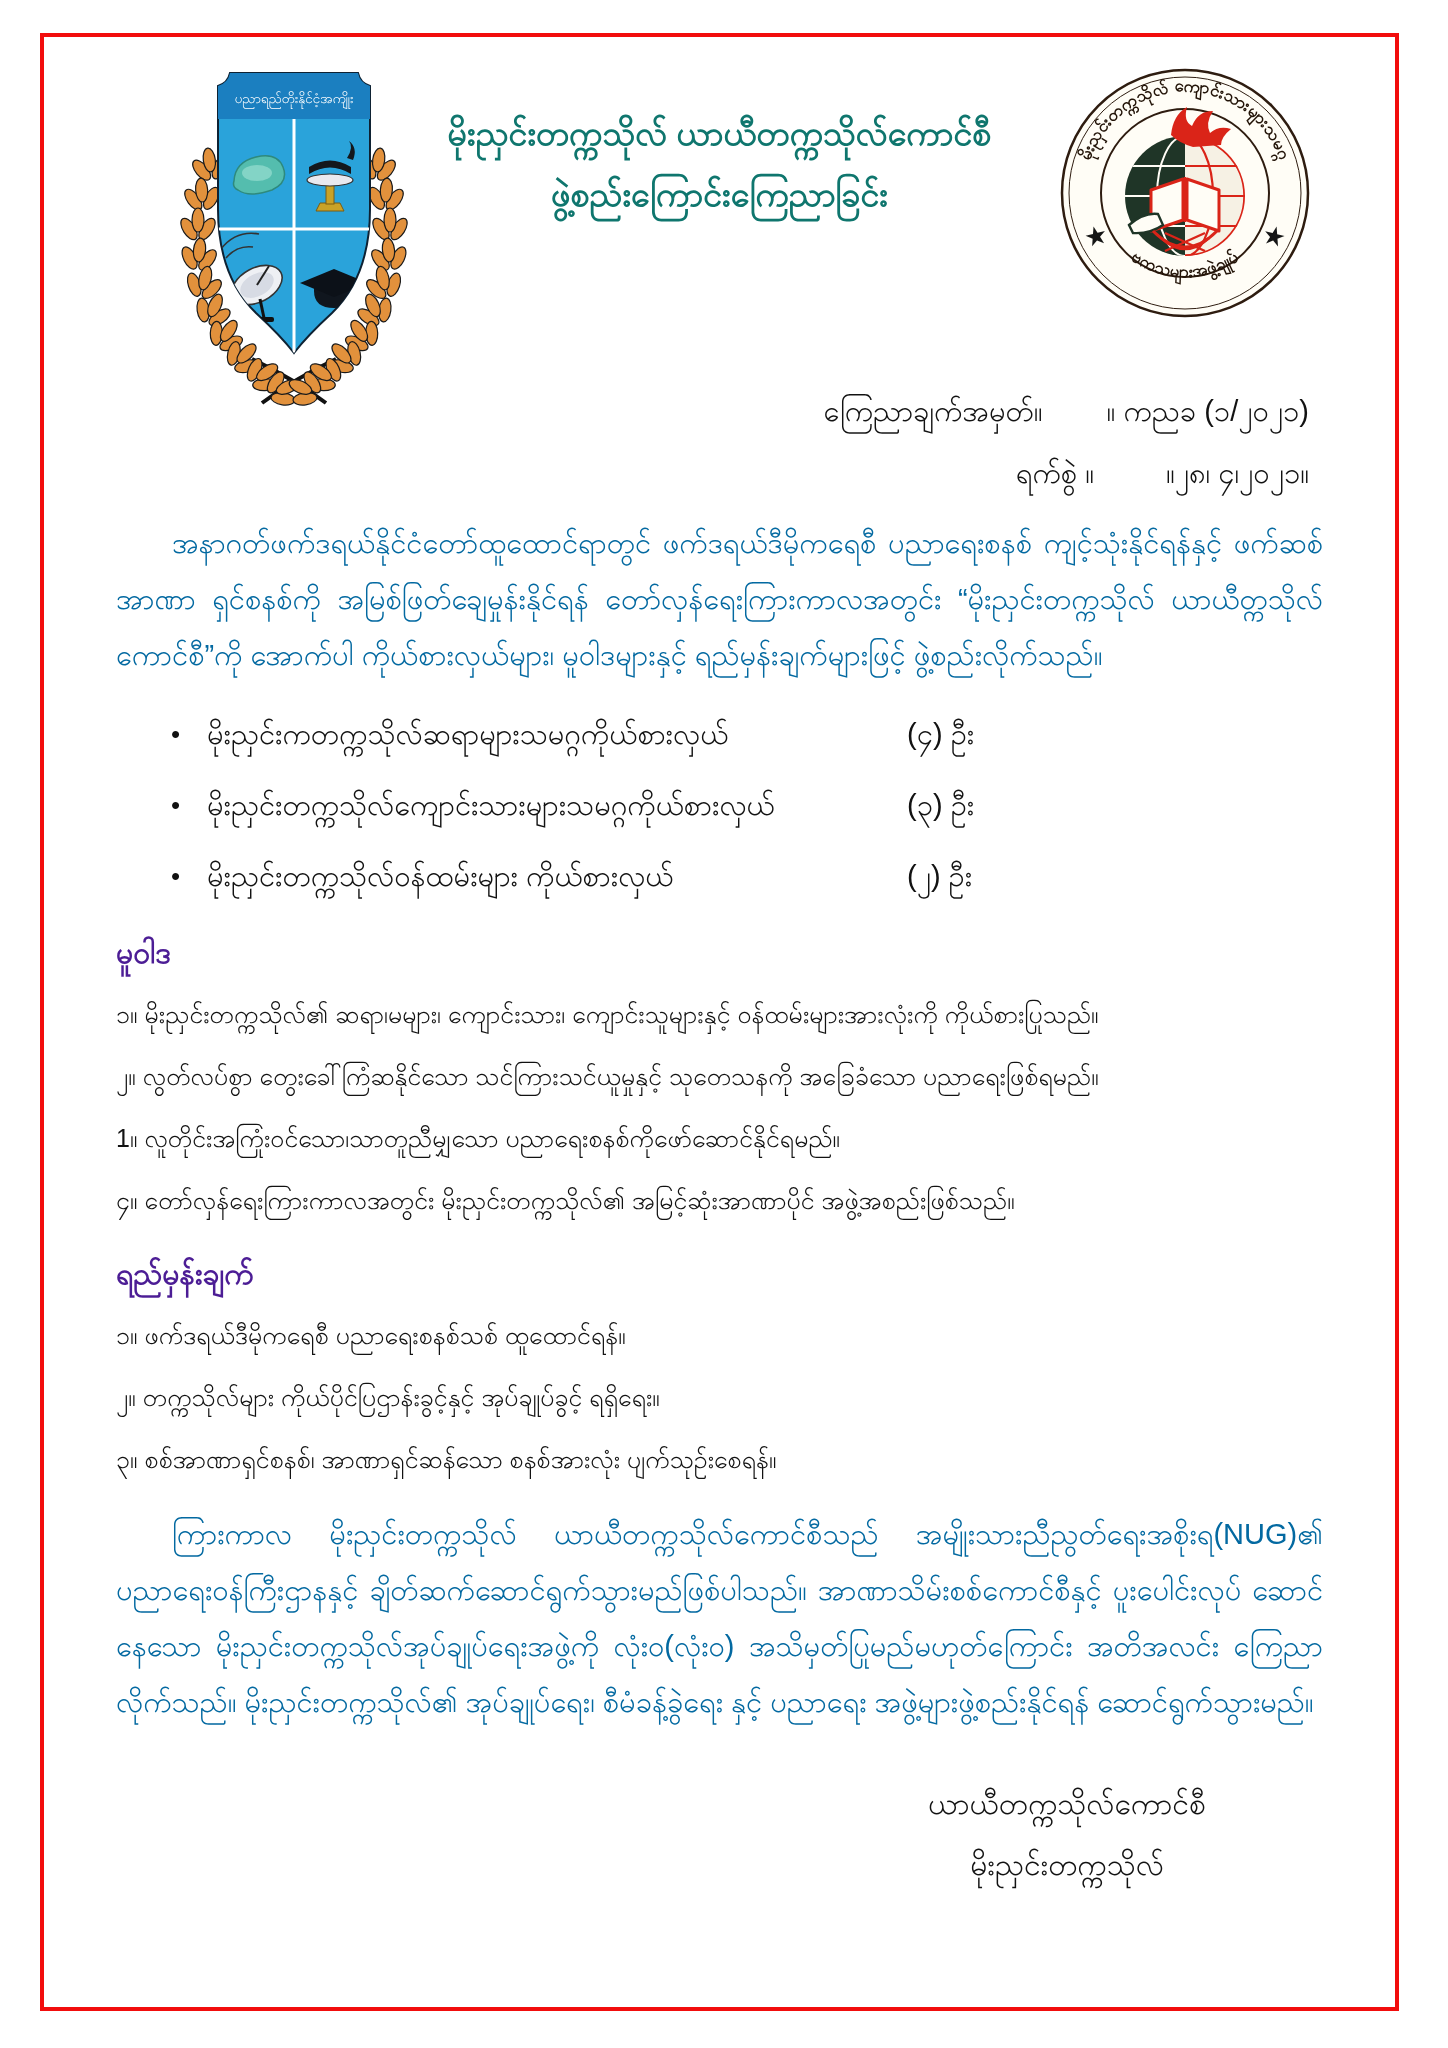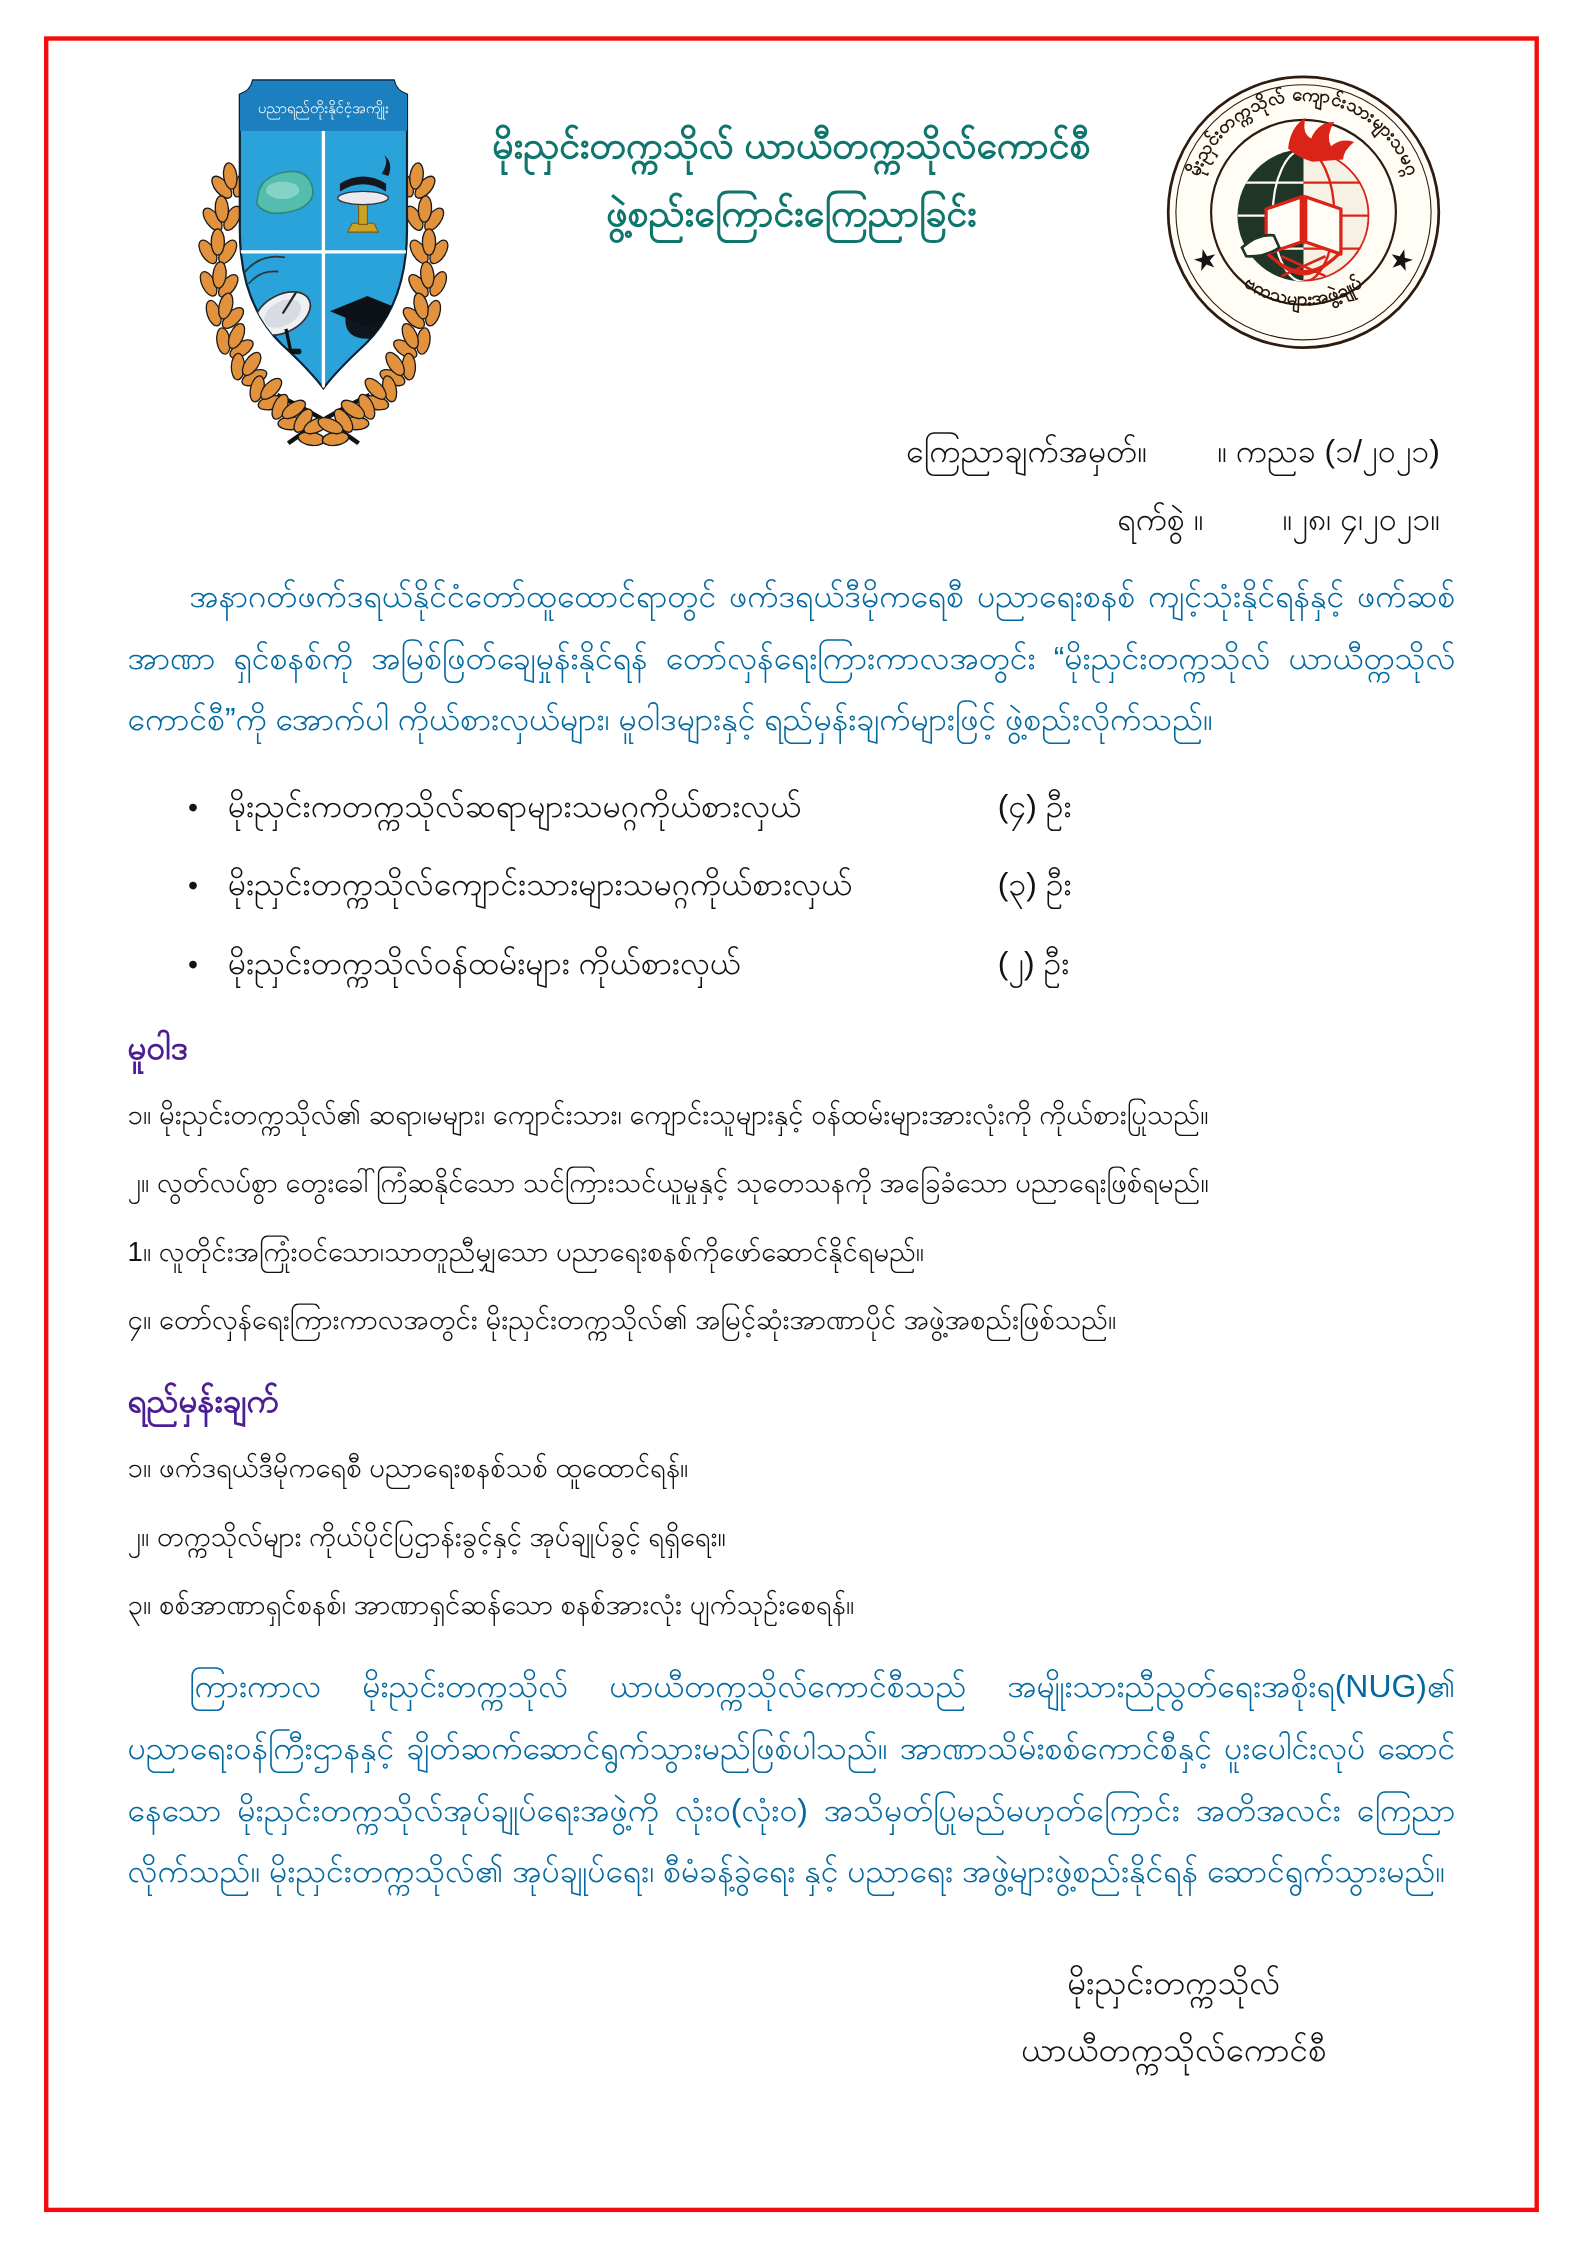--- a/index.html
+++ b/index.html
@@ -246,18 +246,18 @@
     <div class="section-heading">ရည်မှန်းချက်</div>
     <div class="num-list">
       <div class="num-item">၁။ ဖက်ဒရယ်ဒီမိုကရေစီ ပညာရေးစနစ်သစ် ထူထောင်ရန်။</div>
       <div class="num-item">၂။ တက္ကသိုလ်များ ကိုယ်ပိုင်ပြဌာန်းခွင့်နှင့် အုပ်ချုပ်ခွင့် ရရှိရေး။</div>
       <div class="num-item">၃။ စစ်အာဏာရှင်စနစ်၊ အာဏာရှင်ဆန်သော စနစ်အားလုံး ပျက်သုဉ်းစေရန်။</div>
     </div>
 
     <div class="para closing">ကြားကာလ မိုးညှင်းတက္ကသိုလ် ယာယီတက္ကသိုလ်ကောင်စီသည် အမျိုးသားညီညွတ်ရေးအစိုးရ(NUG)၏ ပညာရေးဝန်ကြီးဌာနနှင့် ချိတ်ဆက်ဆောင်ရွက်သွားမည်ဖြစ်ပါသည်။ အာဏာသိမ်းစစ်ကောင်စီနှင့် ပူးပေါင်းလုပ် ဆောင်နေသော မိုးညှင်းတက္ကသိုလ်အုပ်ချုပ်ရေးအဖွဲ့ကို လုံးဝ(လုံးဝ) အသိမှတ်ပြုမည်မဟုတ်ကြောင်း အတိအလင်း ကြေညာလိုက်သည်။ မိုးညှင်းတက္ကသိုလ်၏ အုပ်ချုပ်ရေး၊ စီမံခန့်ခွဲရေး နှင့် ပညာရေး အဖွဲ့များဖွဲ့စည်းနိုင်ရန် ဆောင်ရွက်သွားမည်။</div>
 
     <div class="signature">
+      <div>ယာယီတက္ကသိုလ်ကောင်စီ</div>
       <div>မိုးညှင်းတက္ကသိုလ်</div>
-      <div>ယာယီတက္ကသိုလ်ကောင်စီ</div>
     </div>
 
   </div>
 </div>
 
 </body></html>

